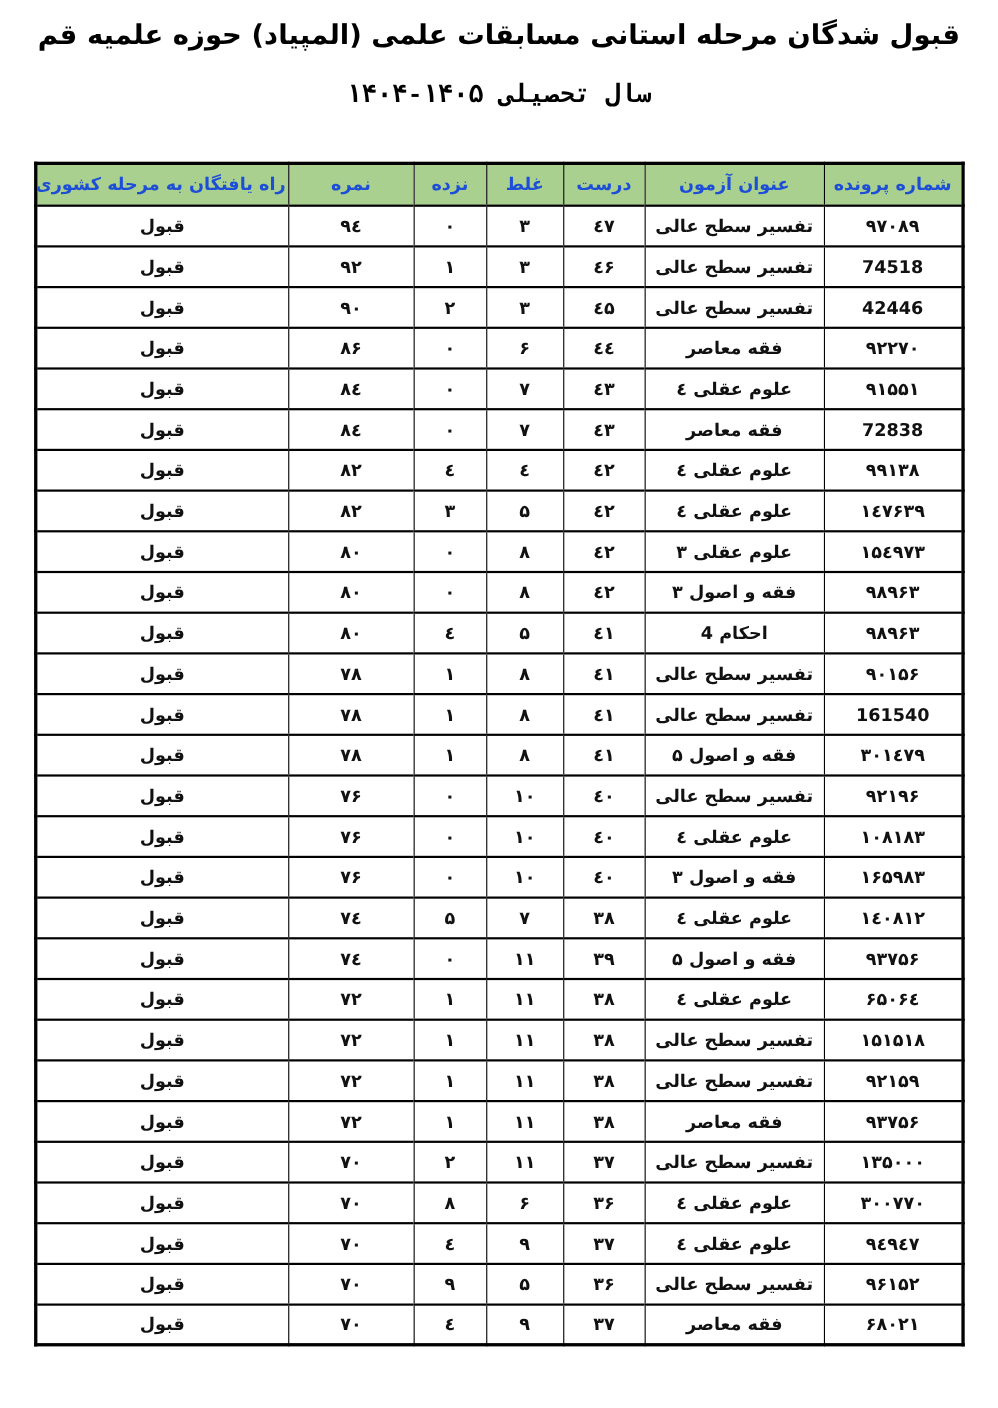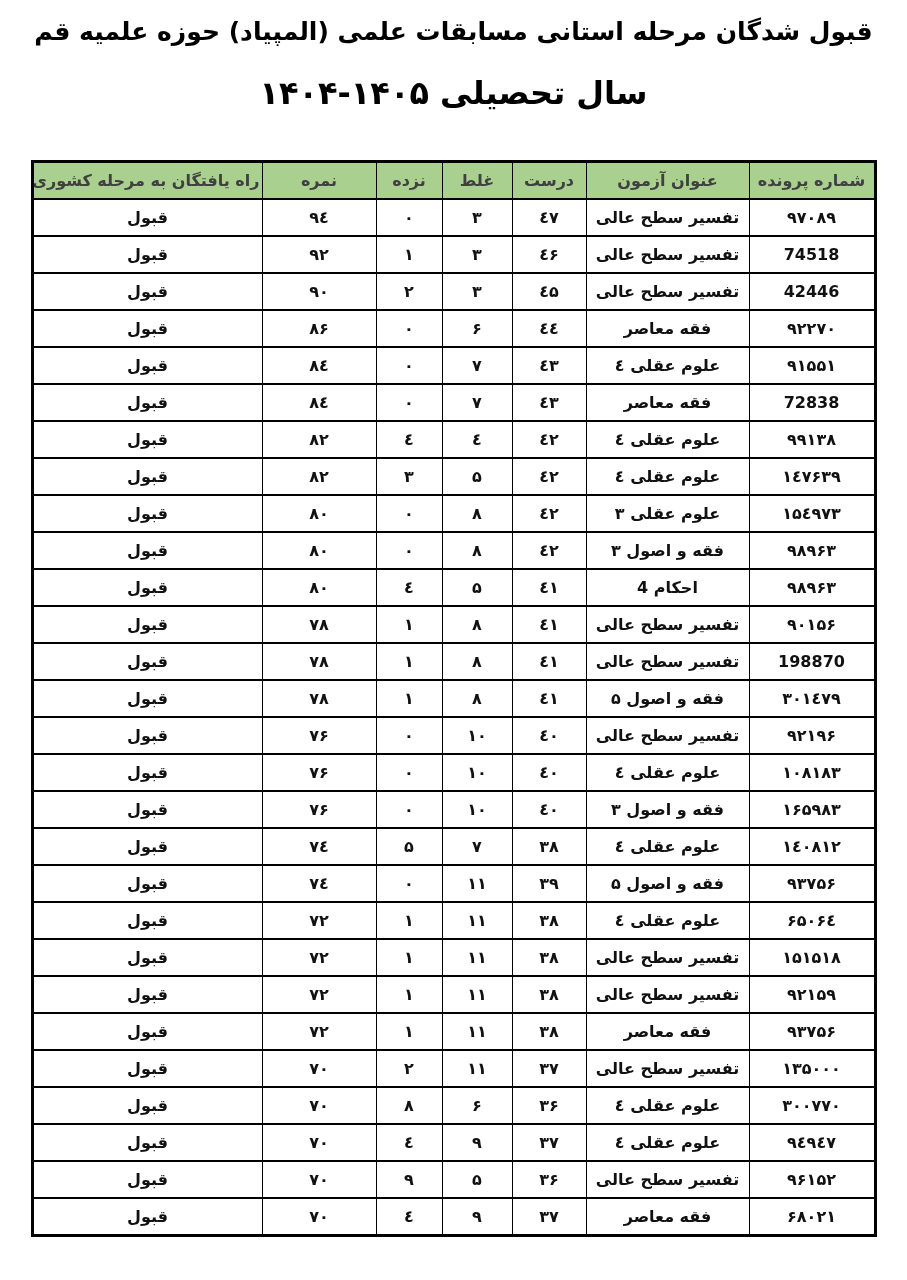--- a/index.html
+++ b/index.html
@@ -22,25 +22,26 @@
     padding-top:14px;
   }
   .title-line1{
     font-size:25px;
     font-weight:bold;
     color:#000;
     margin:0 0 0 0;
     line-height:1.4;
   }
   .title-line2{
-    font-size:32px;
+    font-size:23px;
     font-weight:bold;
     color:#000;
     margin:22px 0 0 0;
     line-height:1.4;
+    font-family:Liberation Mono, monospace;
   }
   .year-ltr{direction:ltr;unicode-bidi:embed;}
   table.results{
     width:843px;
     margin:44px auto 0 auto;
     border-collapse:collapse;
     table-layout:fixed;
     border:3px solid var(--border-black);
   }
   th,td{
@@ -51,21 +52,21 @@
     vertical-align:middle;
     font-weight:bold;
     padding:0 2px;
     overflow:hidden;
     white-space:nowrap;
   }
   th{
     background:var(--header-green);
     height:38px;
     font-size:16px;
-    color:#404040;
+    color:#1d4ed8;
   }
   td{
     height:37px;
     font-size:16px;
     color:var(--text-color);
     background:#ffffff;
   }
   
   col.c-file{width:126px;}
   col.c-exam{width:163px;}
@@ -212,21 +213,21 @@
         <tr>
       <td>۹۰۱۵۶</td>
       <td>تفسیر سطح عالی</td>
       <td>٤۱</td>
       <td>۸</td>
       <td>۱</td>
       <td>۷۸</td>
       <td>قبول</td>
     </tr>
         <tr>
-      <td>198870</td>
+      <td>161540</td>
       <td>تفسیر سطح عالی</td>
       <td>٤۱</td>
       <td>۸</td>
       <td>۱</td>
       <td>۷۸</td>
       <td>قبول</td>
     </tr>
         <tr>
       <td>۳۰۱٤۷۹</td>
       <td>فقه و اصول ۵</td>

